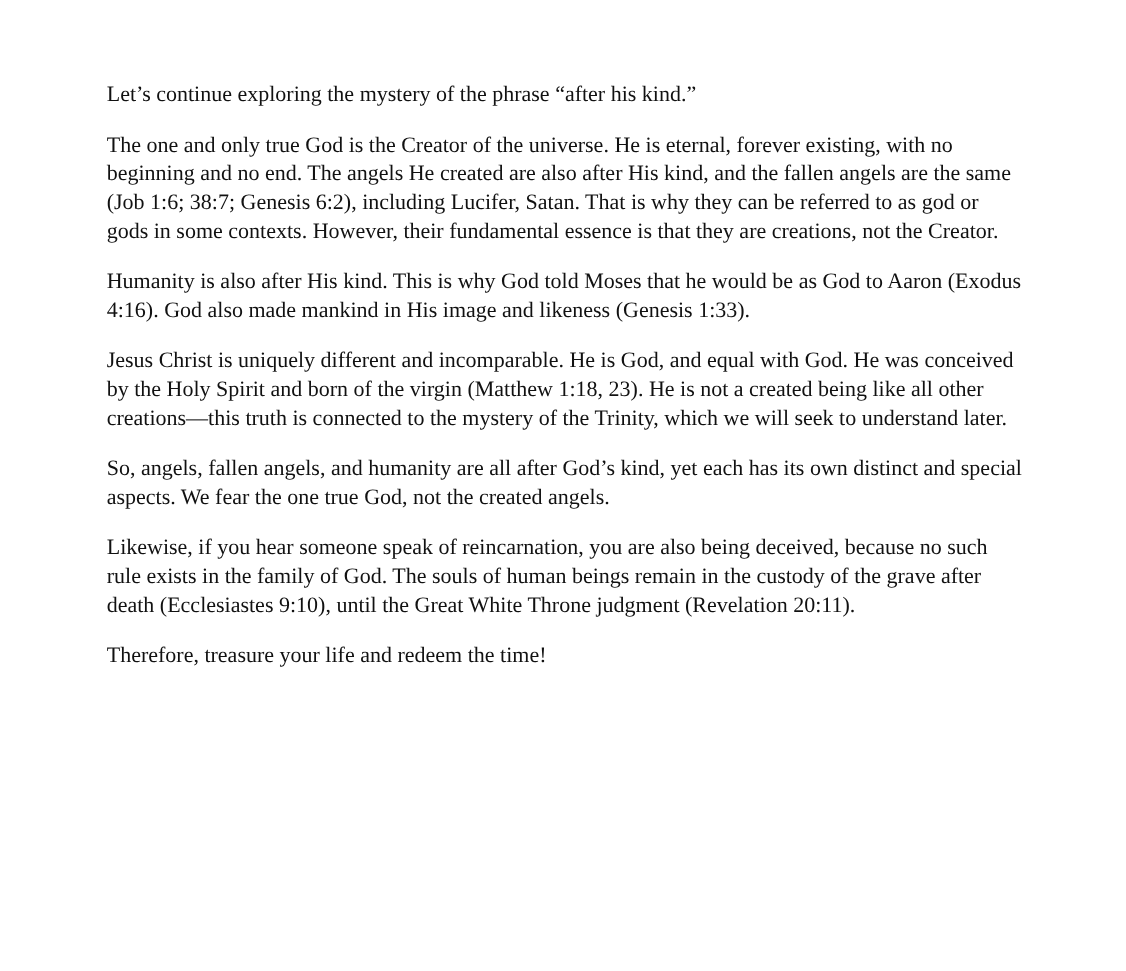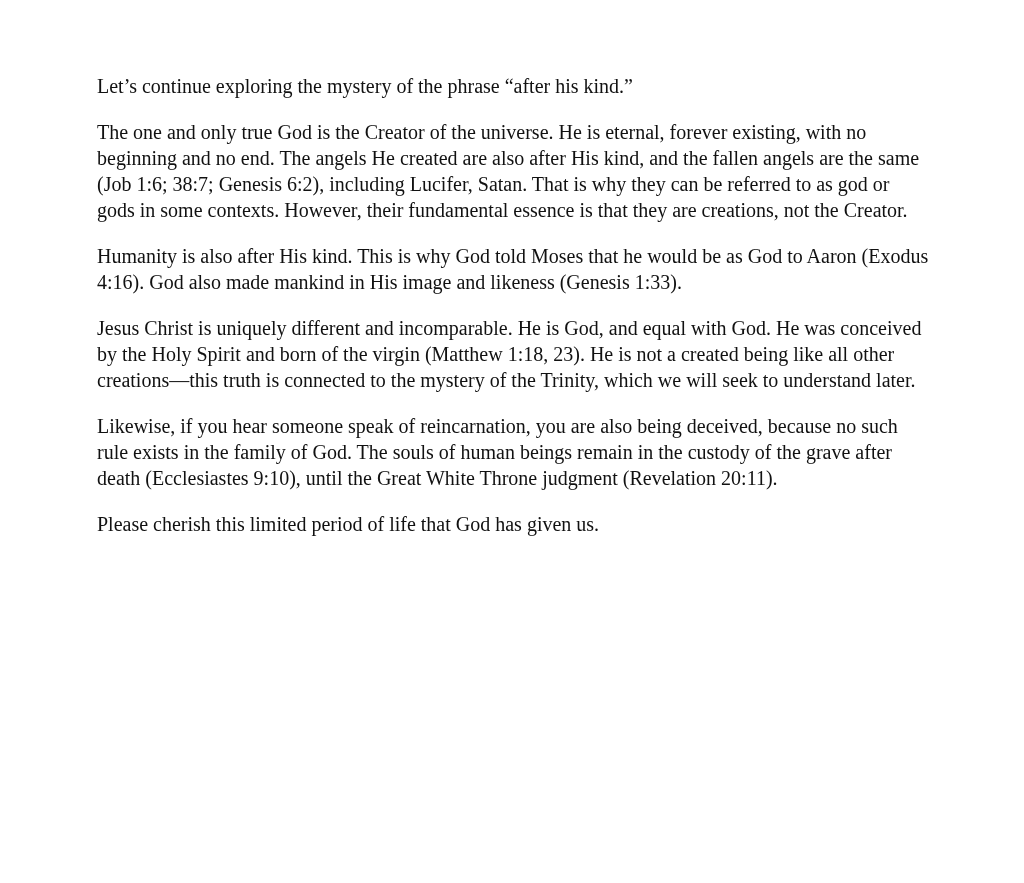--- a/index.html
+++ b/index.html
@@ -25,15 +25,16 @@
   }
 </style>
 </head>
 <body>
 
 <div class="page">
   <p>Let’s continue exploring the mystery of the phrase “after his kind.”</p>
   <p>The one and only true God is the Creator of the universe. He is eternal, forever existing, with no beginning and no end. The angels He created are also after His kind, and the fallen angels are the same (Job 1:6; 38:7; Genesis 6:2), including Lucifer, Satan. That is why they can be referred to as god or gods in some contexts. However, their fundamental essence is that they are creations, not the Creator.</p>
   <p>Humanity is also after His kind. This is why God told Moses that he would be as God to Aaron (Exodus 4:16). God also made mankind in His image and likeness (Genesis 1:33).</p>
   <p>Jesus Christ is uniquely different and incomparable. He is God, and equal with God. He was conceived by the Holy Spirit and born of the virgin (Matthew 1:18, 23). He is not a created being like all other creations—this truth is connected to the mystery of the Trinity, which we will seek to understand later.</p>
+  <p>So, angels, fallen angels, and humanity are all after God’s kind, yet each has its own distinct and special aspects. We fear the one true God, not the created angels.</p>
   <p>Likewise, if you hear someone speak of reincarnation, you are also being deceived, because no such rule exists in the family of God. The souls of human beings remain in the custody of the grave after death (Ecclesiastes 9:10), until the Great White Throne judgment (Revelation 20:11).</p>
-  <p>Please cherish this limited period of life that God has given us.</p>
+  <p>Therefore, treasure your life and redeem the time!</p>
 </div>
 
 </body></html>

